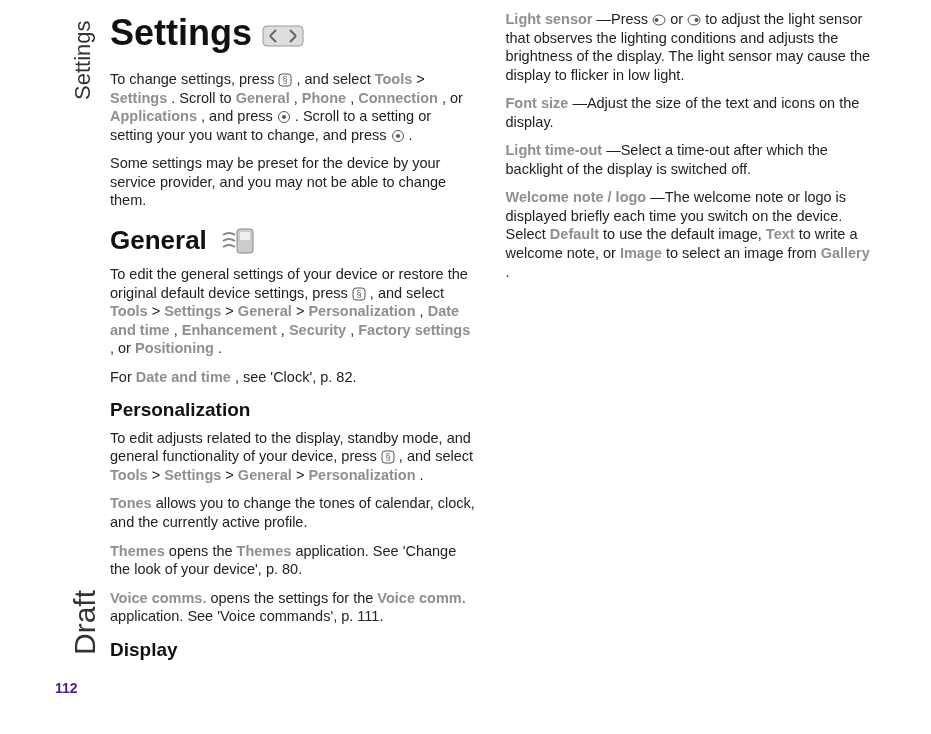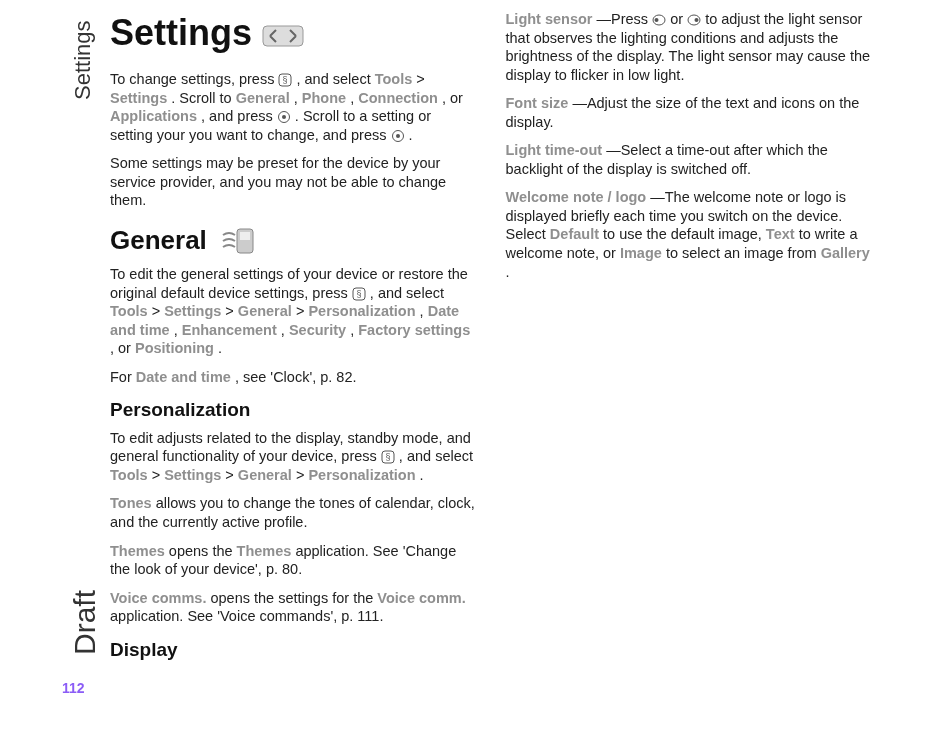--- a/index.html
+++ b/index.html
@@ -24,22 +24,22 @@
   .vtext.section{
     left:20px;top:100px;
     font-size:22px;
   }
   .vtext.draft{
     left:18px;top:655px;
     font-size:30px;
   }
   .page-number{
     position:absolute;
-    left:62px;top:680px;
-    font-size:14px;font-weight:bold;color:#8b5cf6;
+    left:55px;top:680px;
+    font-size:14px;font-weight:bold;color:#4c1d95;
   }
   .page{
     position:absolute;
     left:110px;right:60px;top:10px;bottom:30px;
     column-count:2;
     column-gap:30px;
     column-fill:auto;
     font-size:14.5px;
     line-height:1.28;
   }

